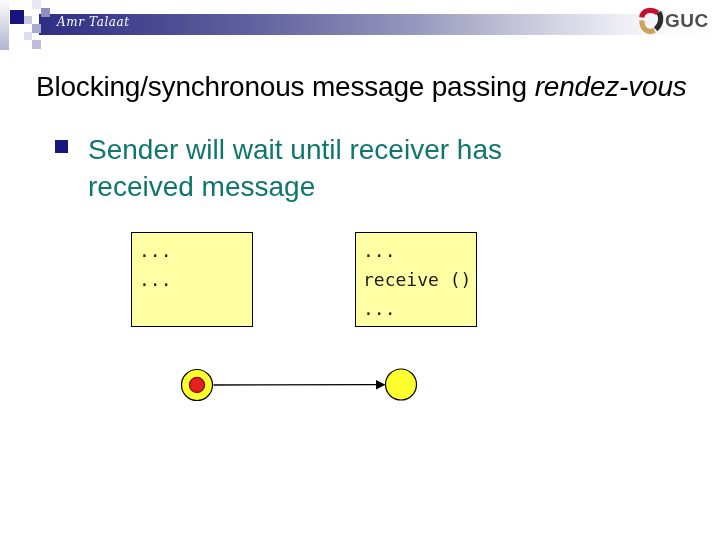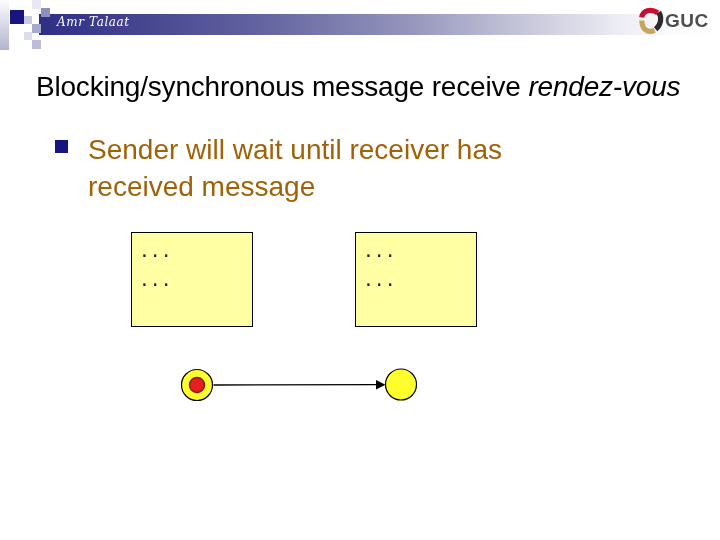--- a/index.html
+++ b/index.html
@@ -42,21 +42,21 @@
   .title {
     position:absolute; left:36px; top:71px; margin:0; font-weight:normal;
     font-size:28px; color:#000000; white-space:nowrap; letter-spacing:-0.2px;
   }
   .title em { margin-left:0.28em; }
 
   
   .bullet-marker { position:absolute; left:55px; top:140px; width:13px; height:13px; }
   .bullet-text {
     position:absolute; left:88px; top:131px; width:485px; margin:0;
-    font-size:28px; line-height:37px; color:#a16207;
+    font-size:28px; line-height:37px; color:#0f766e;
   }
 
   
   .code-box {
     position:absolute; top:232px; width:122px; height:95px;
     border:1px solid #000000; box-sizing:border-box;
     padding:3px 0 0 7px;
     font-family:"DejaVu Sans Mono", monospace;
     font-size:18px; line-height:29px; color:#1c1c1c;
   }
@@ -85,31 +85,32 @@
 
   <div class="logo">
     <svg width="26" height="27" viewBox="0 0 24 26">
       <path d="M 3 10 C 4 3.5, 11.5 1, 18.5 5.5" fill="none" stroke-width="5" stroke="#C8102E"></path>
       <path d="M 19.5 5 C 22.5 10, 22 17, 16.5 21.5" fill="none" stroke-width="5" stroke="#2B2B2B"></path>
       <path d="M 15.5 22.5 C 8.5 25.5, 3 21, 3.2 13" fill="none" stroke-width="5" stroke="#C9A45C"></path>
     </svg>
     <span class="logo-text" style="color: rgb(77, 77, 77);">GUC</span>
   </div>
 
-  <h1 class="title"><span>Blocking/synchronous message receive</span><em>rendez-vous</em></h1>
+  <h1 class="title"><span>Blocking/synchronous message passing</span><em>rendez-vous</em></h1>
 
   <span class="bullet-marker" style="background-color: rgb(22, 22, 126);"></span>
   <p class="bullet-text">Sender will wait until receiver has received message</p>
 
   <div class="code-box sender" style="background-color: rgb(255, 255, 163);">
     <div>...</div>
     <div>...</div>
   </div>
   <div class="code-box receiver" style="background-color: rgb(255, 255, 163);">
     <div>...</div>
+    <div>receive ()</div>
     <div>...</div>
   </div>
 
   <svg class="diagram" width="250" height="50" viewBox="0 0 250 50">
     <line x1="43.5" y1="25" x2="207" y2="24.7" stroke="#000000" stroke-width="1.3"></line>
     <polygon points="206,20 215.5,24.7 206,29.4" fill="#000000"></polygon>
     <circle cx="27" cy="25" r="15.5" stroke="#000000" stroke-width="1.2" fill="#FFFF2E"></circle>
     <circle cx="27" cy="25" r="7.5" stroke-width="1.5" fill="#E62020" stroke="#8B1515"></circle>
     <circle cx="231" cy="24.5" r="15.5" stroke="#000000" stroke-width="1.2" fill="#FFFF2E"></circle>
   </svg>

